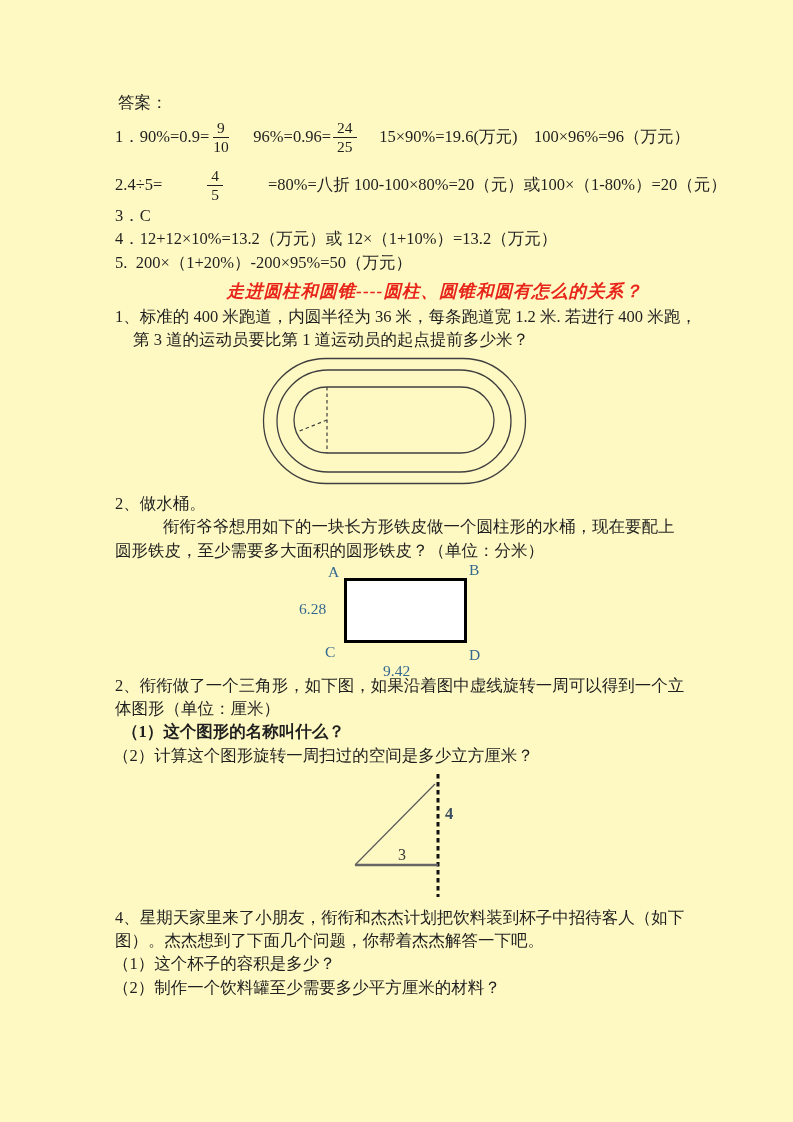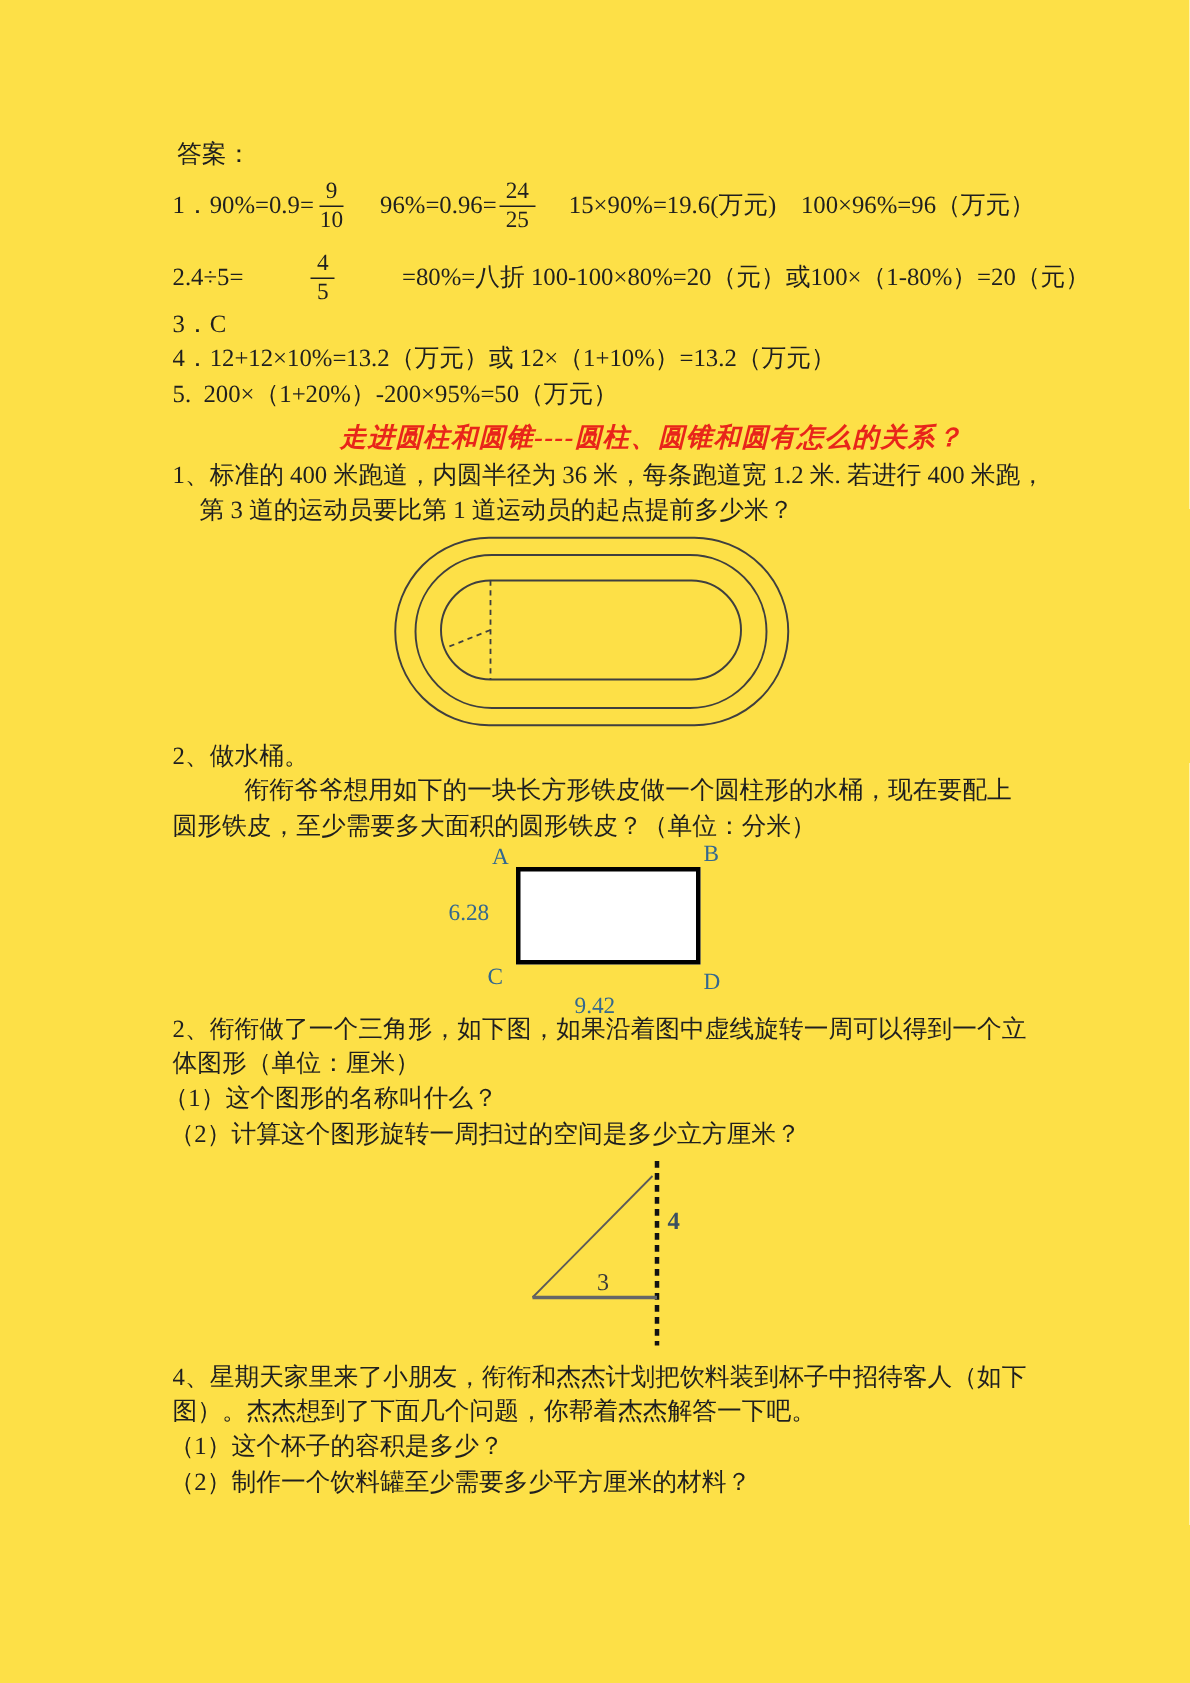--- a/index.html
+++ b/index.html
@@ -4,21 +4,21 @@
 <style>
   :root{
     --red:#e8251a;
     --blue:#34688f;
     --ink:#1f1f1f;
   }
   html,body{margin:0;padding:0;background:#ffffff;}
   .page{
     position:relative;
     width:793px;height:1122px;
-    background:#fde047;
+    background:#fef9c3;
     font-family:"Liberation Serif","DejaVu Serif",serif;
     color:var(--ink);
     overflow:hidden;
   }
   .tline{
     position:absolute;
     font-size:16.5px;
     line-height:21px;
     white-space:pre;
     color:var(--ink);
@@ -127,21 +127,21 @@
     <span class="bluelab" style="left:33px;top:1px;">A</span>
     <span class="bluelab" style="left:174px;top:-1px;">B</span>
     <span class="bluelab" style="left:30px;top:81px;">C</span>
     <span class="bluelab" style="left:174px;top:84px;">D</span>
     <span class="bluelab" style="left:4px;top:38px;">6.28</span>
     <span class="bluelab" style="left:88px;top:100px;">9.42</span>
   </div>
 
   <div class="tline" style="left:115px;top:675px;">2、衔衔做了一个三角形，如下图，如果沿着图中虚线旋转一周可以得到一个立</div>
   <div class="tline" style="left:115px;top:698px;">体图形（单位：厘米）</div>
-  <div class="tline" style="left:109px;top:721px;">（1）这个图形的名称叫什么？</div>
+  <div class="tline" style="left:122px;top:721px;font-weight:bold;">（1）这个图形的名称叫什么？</div>
   <div class="tline" style="left:113px;top:745px;">（2）计算这个图形旋转一周扫过的空间是多少立方厘米？</div>
 
   <svg style="left:348px;top:770px;" width="120" height="132" viewBox="0 0 120 132">
     <line x1="90" y1="4" x2="90" y2="127" stroke="#121212" stroke-width="3" stroke-dasharray="4.5 3.5"></line>
     <line x1="7" y1="95" x2="87" y2="14" stroke="#5a5a5a" stroke-width="1.2"></line>
     <line x1="7" y1="95" x2="90" y2="95" stroke="#666666" stroke-width="2.4"></line>
     <text class="tri-label tri-base-num" x="50" y="90">3</text>
     <text class="tri-label tri-height-num" x="97" y="49">4</text>
   </svg>
 

